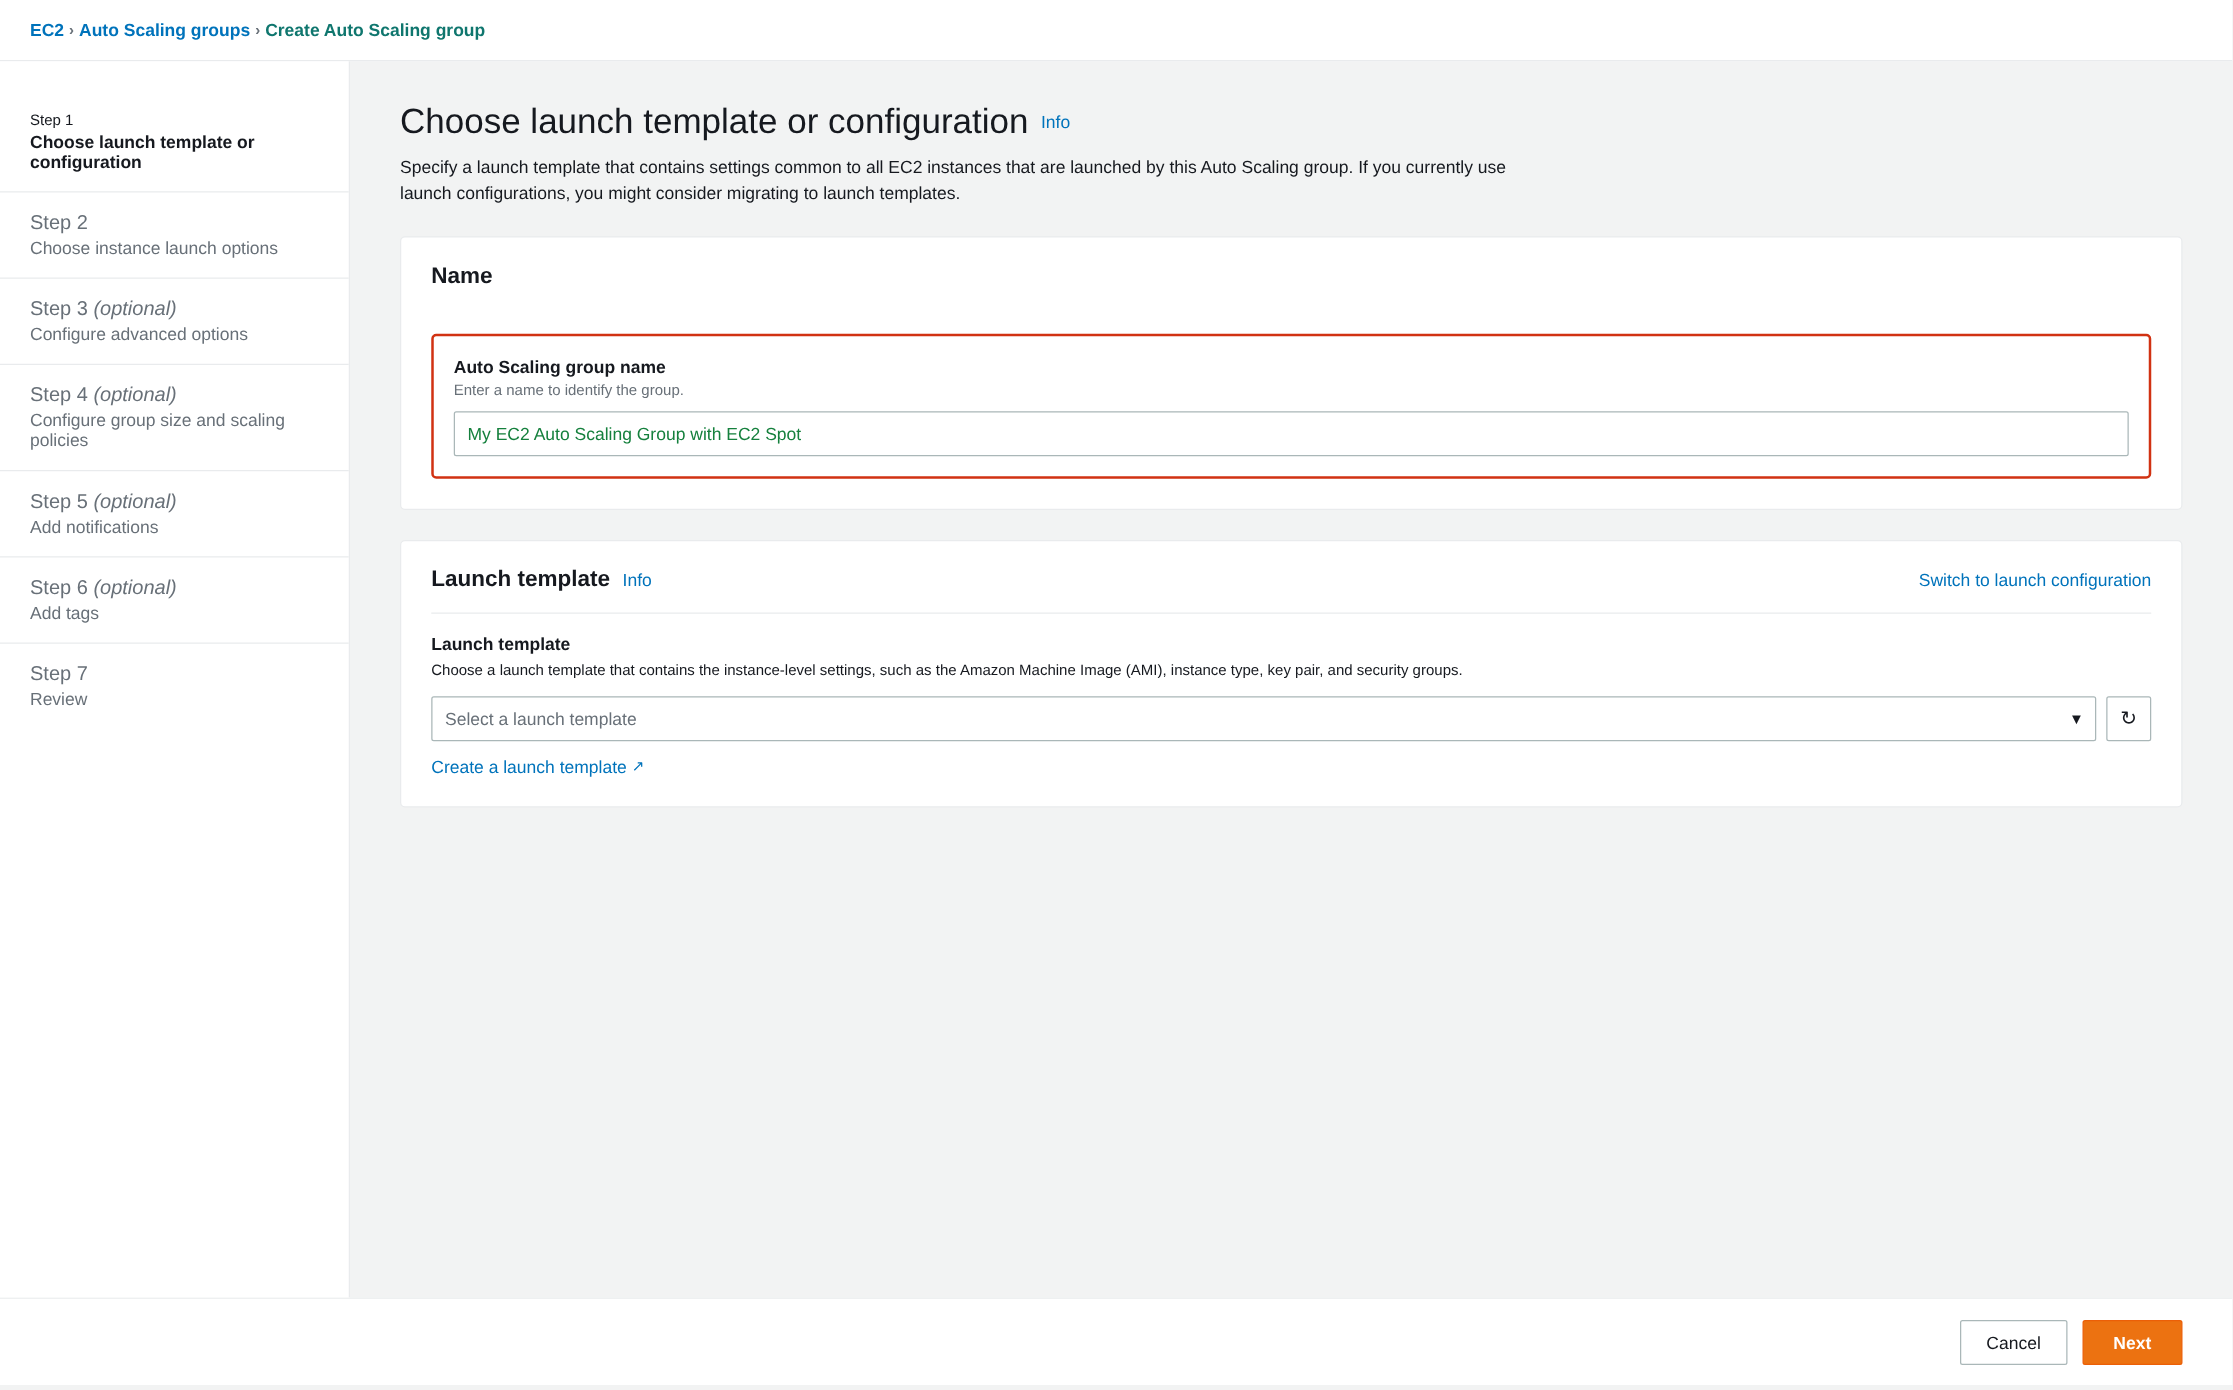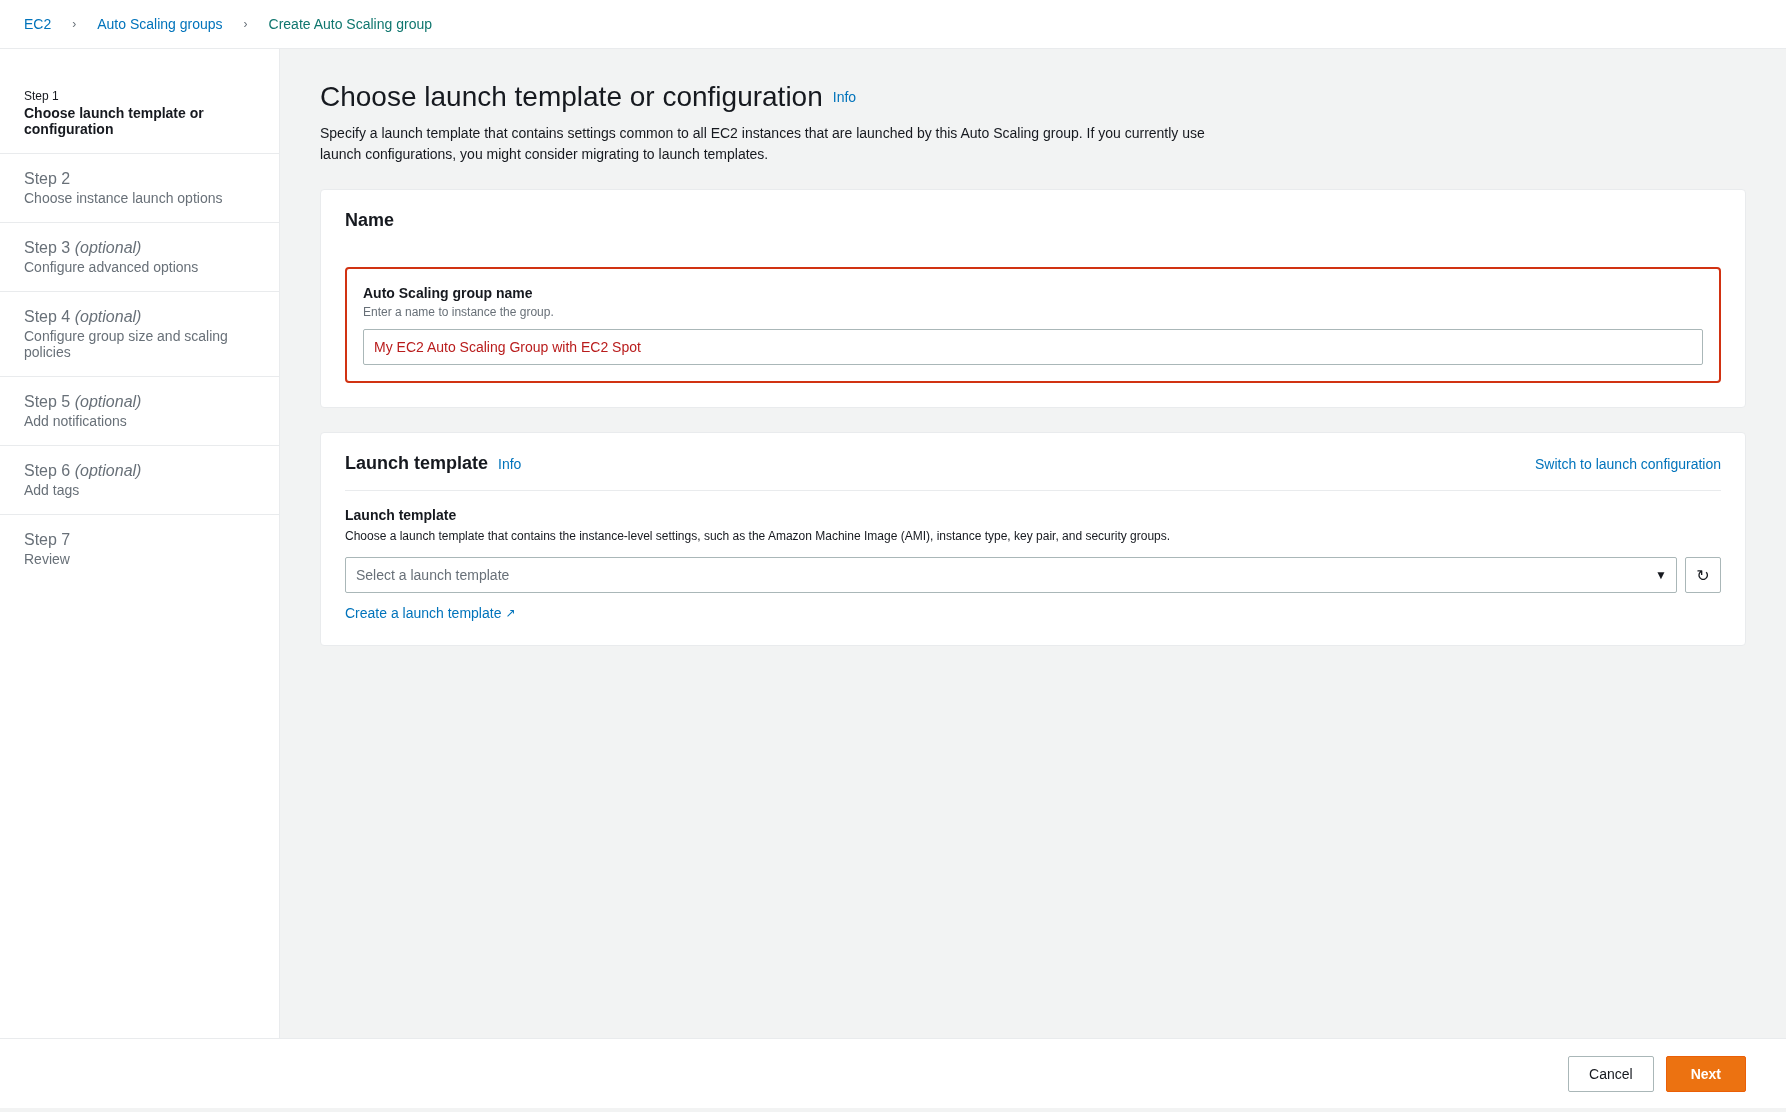--- a/index.html
+++ b/index.html
@@ -11,22 +11,23 @@
       min-height: 1112px;
     }
 
     
     .breadcrumb {
       display: flex;
       align-items: center;
       padding: 16px 24px;
       background: #fff;
       border-bottom: 1px solid #e9ebed;
-      gap: 21px;
-      font-size: 14px;
+      gap: 4px;
+      font-size: 14px;
+      font-weight: bold;
     }
     .breadcrumb-link {
       color: #0073bb;
       cursor: pointer;
       text-decoration: none;
     }
     .breadcrumb-sep {
       color: #687078;
       font-size: 12px;
     }
@@ -146,21 +147,21 @@
       color: #687078;
       margin-bottom: 10px;
     }
     .field-input {
       width: 100%;
       height: 36px;
       border: 1px solid #aab7b8;
       border-radius: 2px;
       padding: 0 10px;
       font-size: 14px;
-      color: #b91c1c;
+      color: #15803d;
       outline: none;
     }
     .field-hint {
       font-size: 12px;
       color: #687078;
       margin-top: 6px;
     }
 
     
     .launch-template-header {
@@ -367,21 +368,21 @@
       <div class="page-description">Specify a launch template that contains settings common to all EC2 instances that are launched by this Auto Scaling group. If you currently use launch configurations, you might consider migrating to launch templates.</div>
     </div>
 
     <div class="card">
       <div class="card-header">
         <div class="card-title">Name</div>
       </div>
       <div class="card-body">
         <div class="name-section">
           <div class="field-label">Auto Scaling group name</div>
-          <div class="field-desc">Enter a name to instance the group.</div>
+          <div class="field-desc">Enter a name to identify the group.</div>
           <input class="field-input" type="text" value="My EC2 Auto Scaling Group with EC2 Spot" style="">
         </div>
       </div>
     </div>
 
     <div class="card">
       <div class="launch-template-header">
         <div class="launch-template-title-group">
           <div class="card-title">Launch template</div>
           <a class="info-link">Info</a>

